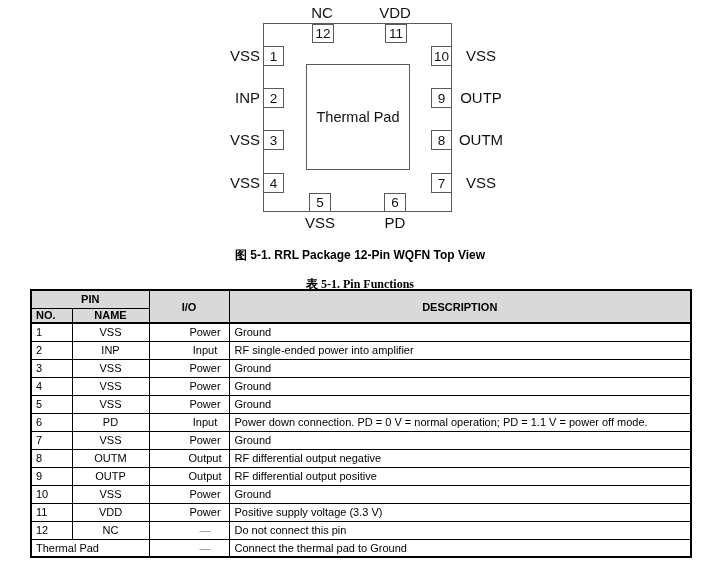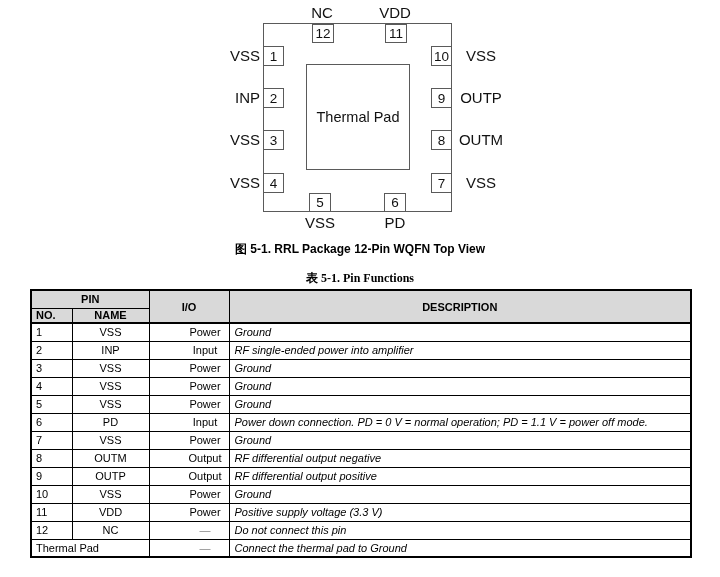--- a/index.html
+++ b/index.html
@@ -36,21 +36,21 @@
     position: absolute; height: 20px; line-height: 20px;
     font-size: 15px; color: #111; white-space: nowrap;
   }
   .pin-label.lft { left: 190px; width: 70px; text-align: right; }
   .pin-label.rgt { left: 458px; width: 46px; text-align: center; }
   .pin-label.ctr { width: 60px; text-align: center; }
 
   
   .caption {
     position: absolute; left: 0; width: 720px; text-align: center;
-    font-size: 12px; font-weight: bold; color: #000;
+    font-size: 12px; font-weight: bold; color: #000; margin-top: 6px;
   }
   .fig-caption { top: 241px; }
   .tbl-caption { top: 270px; font-family: Liberation Serif, serif; }
 
   
   .tbl-wrap { position: absolute; left: 30px; top: 289px; }
   table.pin-table {
     border-collapse: collapse; table-layout: fixed; width: 662px;
     font-size: 11px; color: #000;
     border: 2px solid #000;
@@ -64,21 +64,21 @@
     background: #d9d9d9; font-weight: bold; text-align: center;
   }
   .pin-table thead { border-bottom: 2px solid #000; }
   .pin-table tr.hdr-row-1 th { height: 18px; }
   .pin-table tr.hdr-row-2 th { height: 15px; }
   .pin-table thead th.al { text-align: left; }
   .pin-table tbody td { height: 18px; }
   .pin-table td.no   { text-align: left; }
   .pin-table td.name { text-align: center; }
   .pin-table td.io   { text-align: center; padding-left: 36px; }
-  .pin-table td.desc { text-align: left; padding-left: 5px; font-style: italic; }
+  .pin-table td.desc { text-align: left; padding-left: 5px; }
   .pin-table td.dash { color: #878787; }
 </style>
 </head>
 <body>
 
 <div class="page">
 
   <div class="diagram">
 
     <div class="chip-outline"></div>

